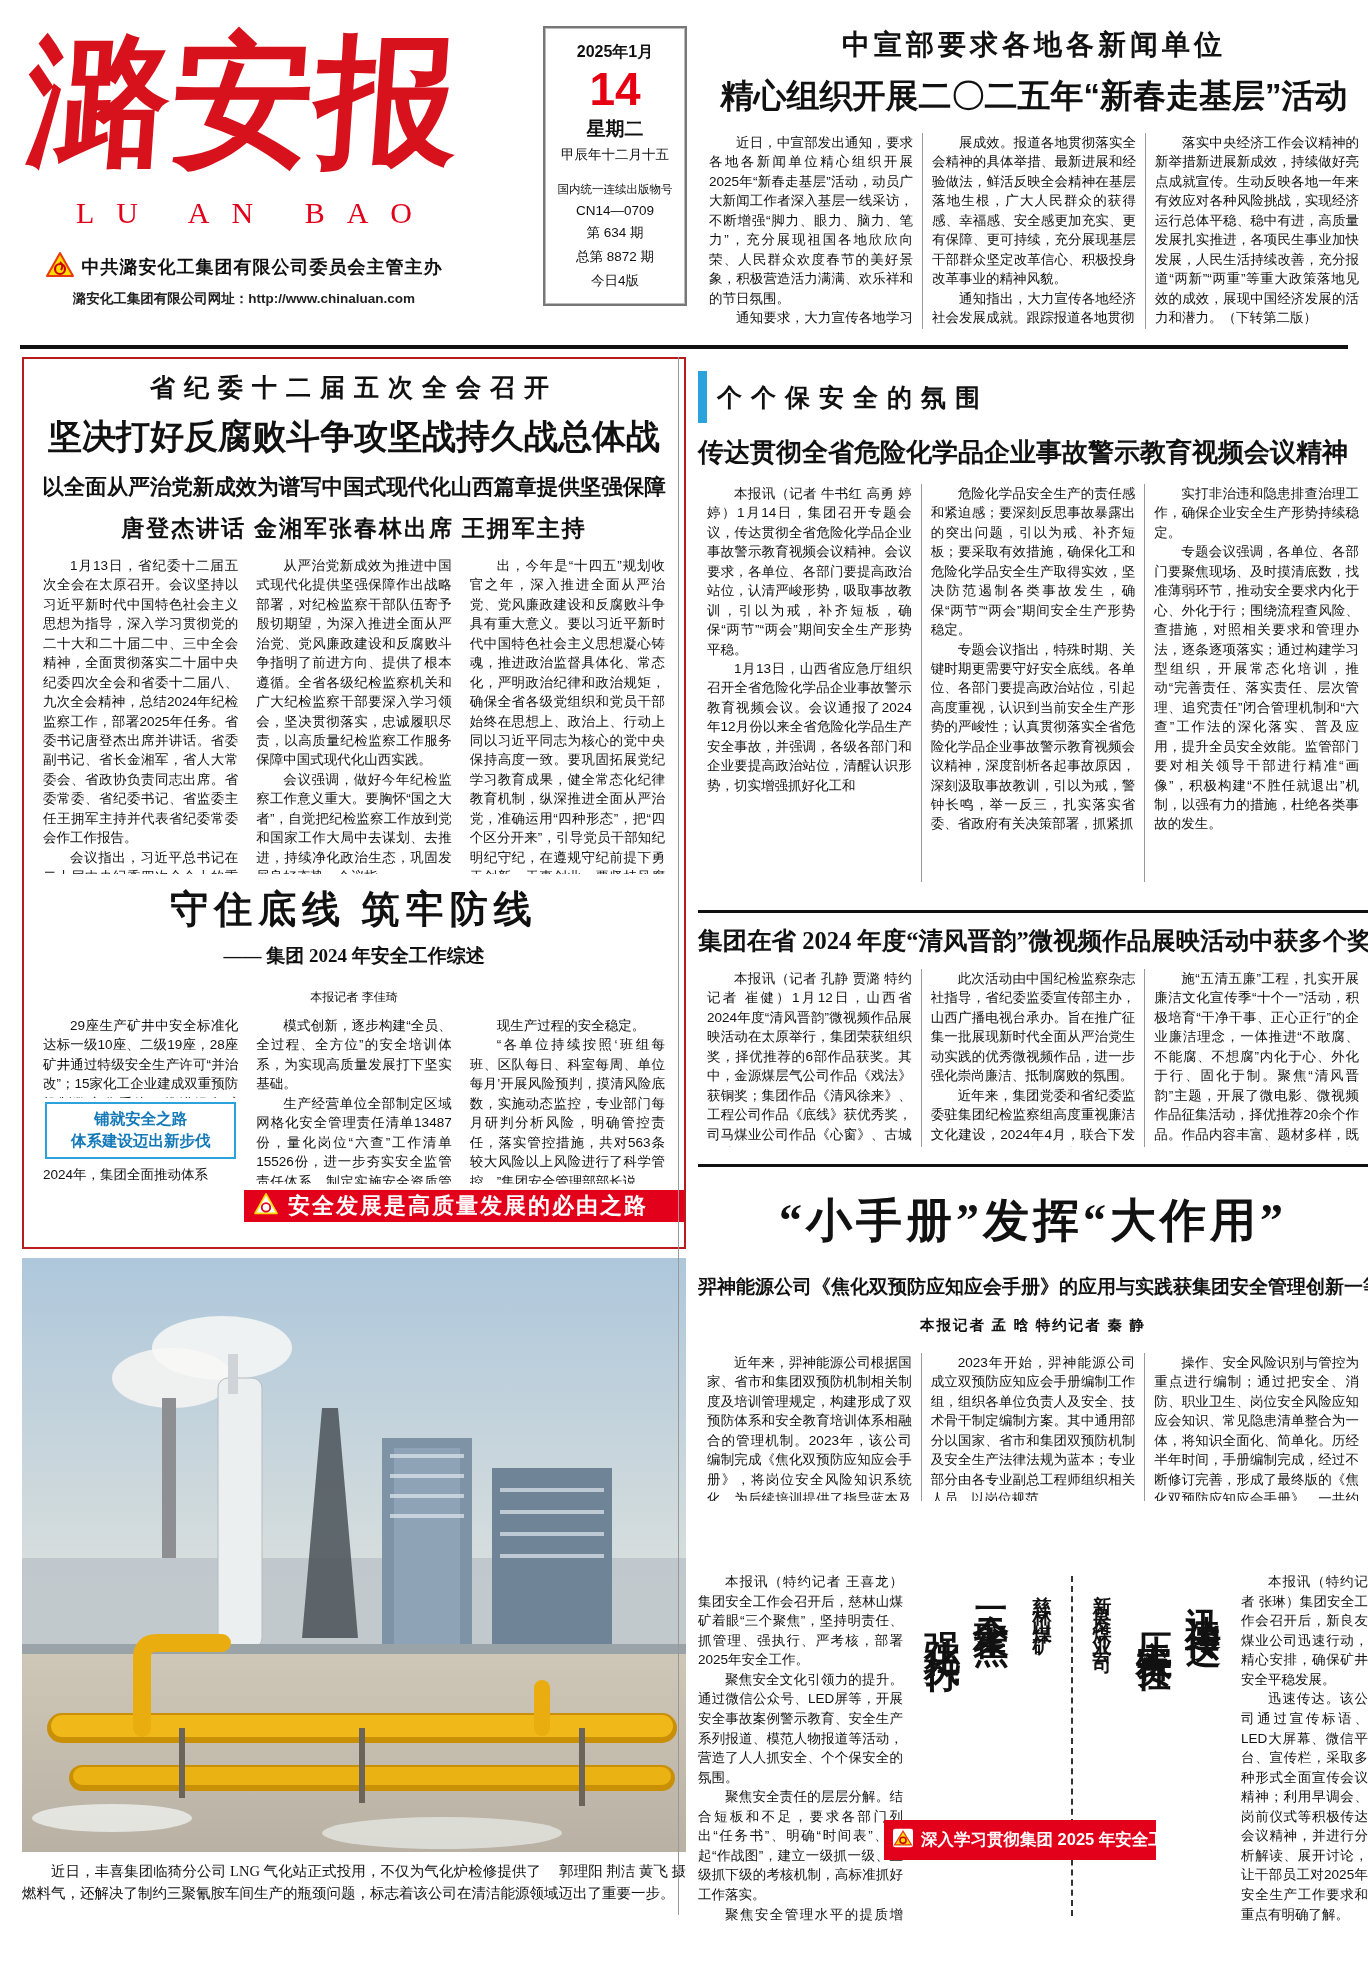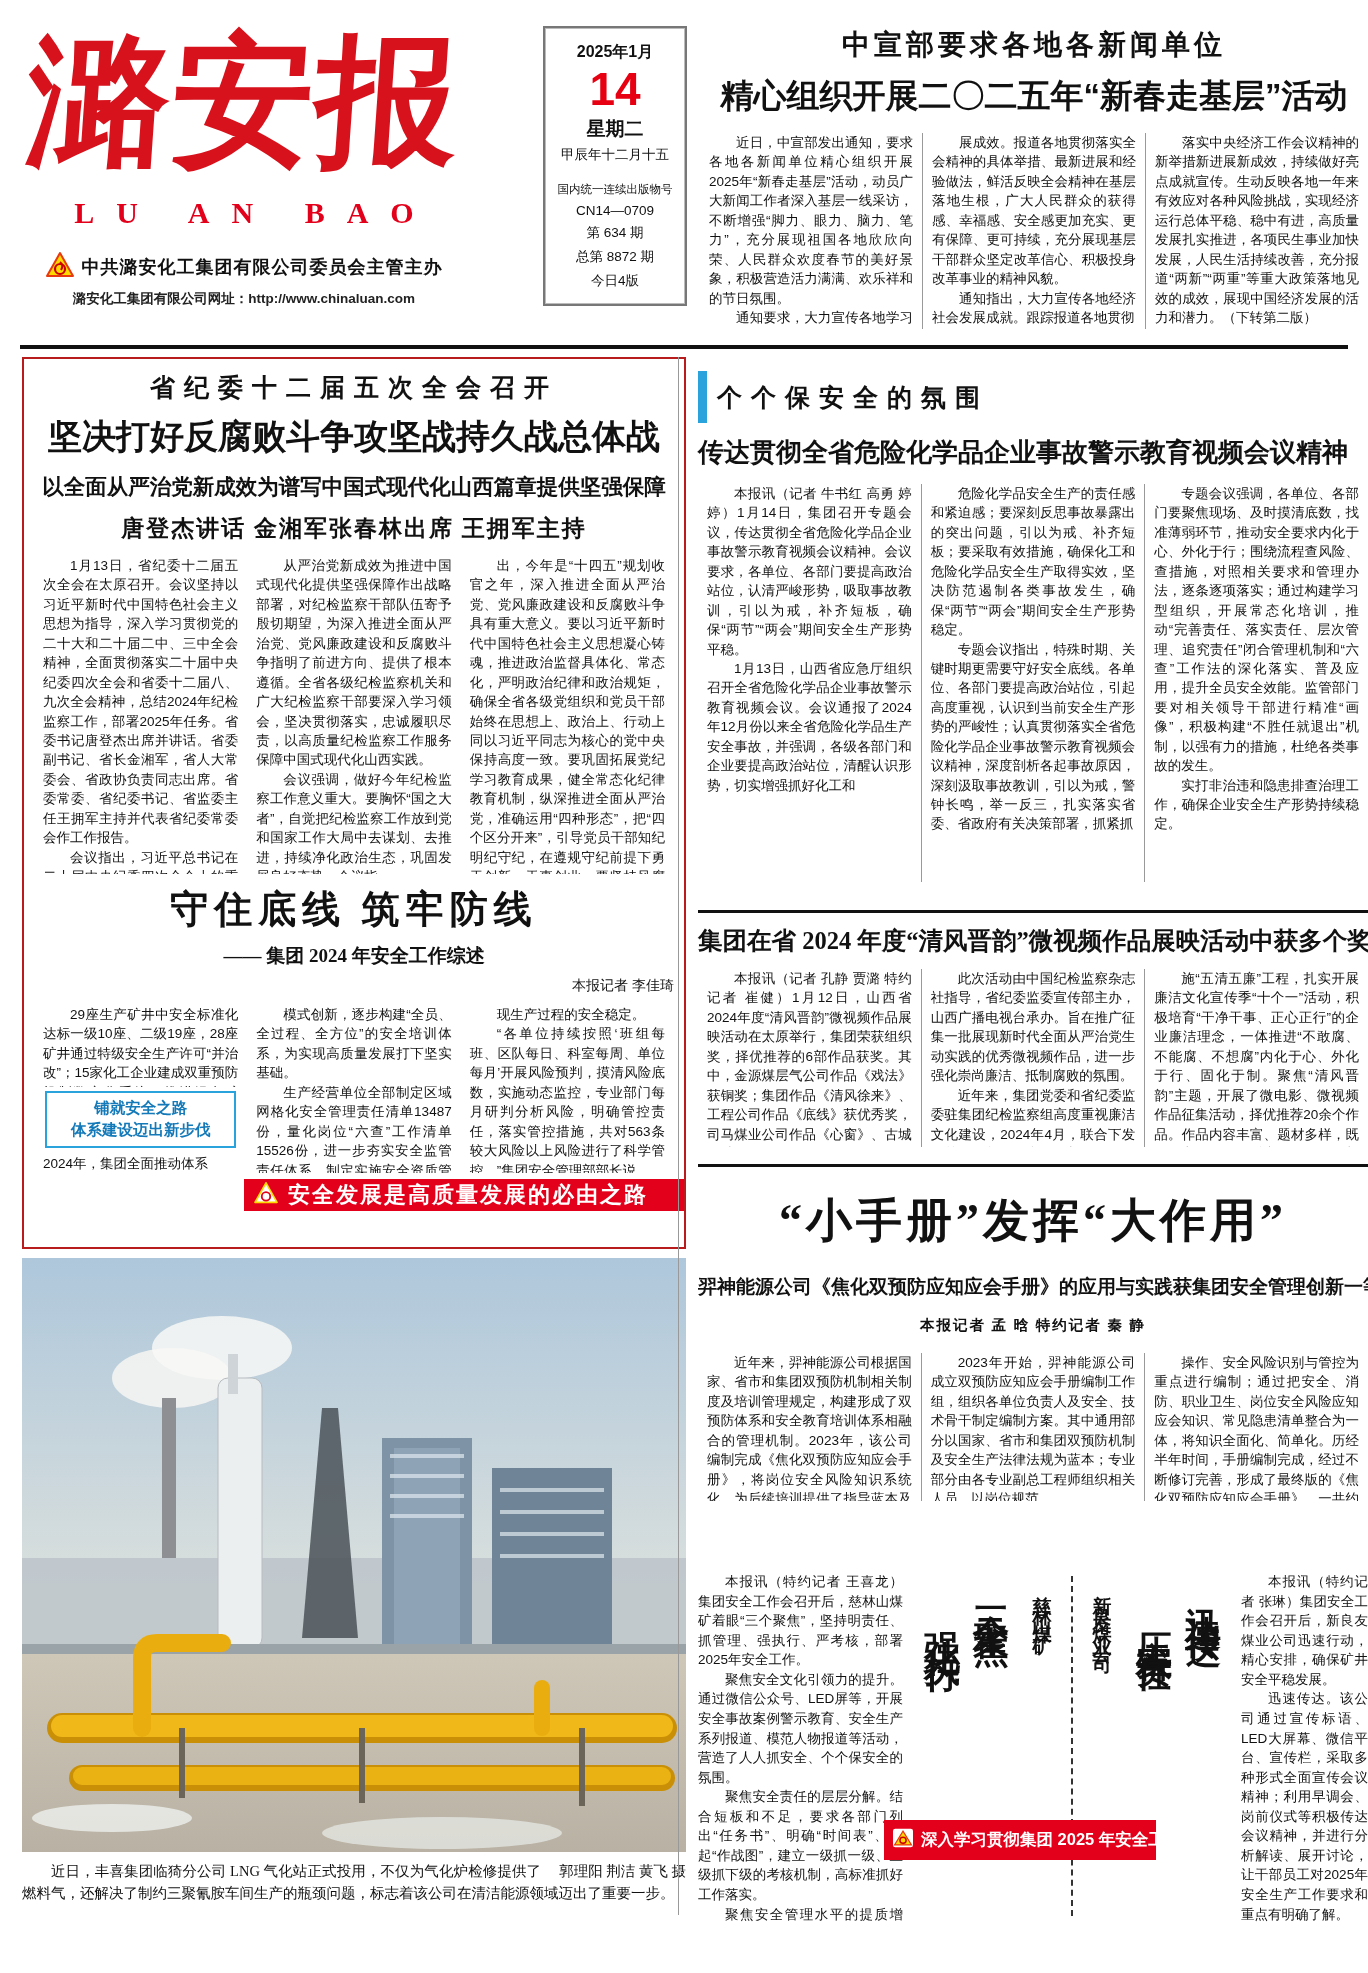--- a/index.html
+++ b/index.html
@@ -11,21 +11,21 @@
   }
   .serif { font-family:"Liberation Serif","DejaVu Serif",serif;font-weight:bold; }
   .abs { position:absolute; }
 
   
   #masthead { left:26px; top:14px; width:436px; height:330px; text-align:center; }
   .calli { font-family:"Liberation Serif","DejaVu Serif",serif; font-weight:900;
     font-size:142px; line-height:1.25; color:#d8121c; letter-spacing:2px;
     transform:skewX(-4deg); white-space:nowrap; }
   .latin { color:#e3001b; font-family:"Liberation Serif",serif; font-size:30px;
-    letter-spacing:22px; margin-top:4px; text-indent:22px;font-weight:bold; }
+    letter-spacing:22px; margin-top:4px; text-indent:22px; }
   .pubrow { display:flex; align-items:center; justify-content:center; gap:8px; margin-top:22px; }
   .pubrow .txt { font-size:18px; font-weight:bold; letter-spacing:1px; }
   .urlline { font-size:13.5px; margin-top:8px; font-weight:bold; color:#222; }
 
   
   #datebox { left:543px; top:26px; width:144px; height:280px;
     border:2px solid #777; box-shadow:inset 0 0 0 1px #bbb;
     text-align:center; padding-top:14px; }
   .db-ym { font-size:16px; font-weight:bold; }
   .db-day { font-size:46px; font-weight:900; color:#e60012; line-height:1.15; }
@@ -53,21 +53,21 @@
   #leftbox { left:22px; top:357px; width:664px; height:892px;
     border:2px solid #b91c1c; padding:8px 10px 6px 10px; }
   .kick-l { text-align:center; font-size:25px; font-weight:bold; letter-spacing:9px; margin-top:4px; }
   .hl1-l { text-align:center; font-size:34px; font-weight:900; margin-top:10px; white-space:nowrap; }
   .hl2-l { text-align:center; font-size:21.5px; font-weight:900; margin-top:12px; white-space:nowrap; }
   .byl-l { text-align:center; font-size:23px; font-weight:bold; letter-spacing:2px; margin-top:12px; }
   #leftbox .cols.main { margin-top:12px; height:318px; }
 
   .rv-title { text-align:center; font-size:38px; font-weight:900; letter-spacing:6px; margin-top:10px; }
   .rv-sub { text-align:center; font-size:19px; margin-top:8px; }
-  .rv-byl { text-align:right; font-size:14px; margin-top:8px; }
+  .rv-byl { text-align:center; font-size:12px; margin-top:20px; }
   #leftbox .cols.review { margin-top:10px; height:168px; }
   .rcol1 { display:flex; flex-direction:column; }
   .rcol1 .grow { flex:1; overflow:hidden; }
   .minibox { border:2px solid #2aa3dc; color:#1379b8; font-weight:900;
     text-align:center; font-size:15.5px; line-height:1.45; padding:4px 2px; margin:4px 2px; text-indent:0; }
   .minibox div { text-indent:0; }
   .tailline { font-size:13.5px; margin-top:2px; }
   .redbanner { margin-left:210px; width:440px; height:32px; background:#e3001b;
     color:#fff; display:flex; align-items:center; gap:10px; padding:0 10px; margin-top:6px; }
   .redbanner .btxt { font-size:22px; font-weight:900; letter-spacing:2px; white-space:nowrap; }
@@ -307,22 +307,22 @@
     <div class="cols ruled">
       <div class="bcol">
         <p>本报讯（记者 牛书红 高勇 婷婷）1月14日，集团召开专题会议，传达贯彻全省危险化学品企业事故警示教育视频会议精神。会议要求，各单位、各部门要提高政治站位，认清严峻形势，吸取事故教训，引以为戒，补齐短板，确保“两节”“两会”期间安全生产形势平稳。</p>
         <p>1月13日，山西省应急厅组织召开全省危险化学品企业事故警示教育视频会议。会议通报了2024年12月份以来全省危险化学品生产安全事故，并强调，各级各部门和企业要提高政治站位，清醒认识形势，切实增强抓好化工和</p>
       </div>
       <div class="bcol">
         <p>危险化学品安全生产的责任感和紧迫感；要深刻反思事故暴露出的突出问题，引以为戒、补齐短板；要采取有效措施，确保化工和危险化学品安全生产取得实效，坚决防范遏制各类事故发生，确保“两节”“两会”期间安全生产形势稳定。</p>
         <p>专题会议指出，特殊时期、关键时期更需要守好安全底线。各单位、各部门要提高政治站位，引起高度重视，认识到当前安全生产形势的严峻性；认真贯彻落实全省危险化学品企业事故警示教育视频会议精神，深度剖析各起事故原因，深刻汲取事故教训，引以为戒，警钟长鸣，举一反三，扎实落实省委、省政府有关决策部署，抓紧抓</p>
       </div>
       <div class="bcol">
+        <p>实打非治违和隐患排查治理工作，确保企业安全生产形势持续稳定。</p>
         <p>专题会议强调，各单位、各部门要聚焦现场、及时摸清底数，找准薄弱环节，推动安全要求内化于心、外化于行；围绕流程查风险、查措施，对照相关要求和管理办法，逐条逐项落实；通过构建学习型组织，开展常态化培训，推动“完善责任、落实责任、层次管理、追究责任”闭合管理机制和“六查”工作法的深化落实、普及应用，提升全员安全效能。监管部门要对相关领导干部进行精准“画像”，积极构建“不胜任就退出”机制，以强有力的措施，杜绝各类事故的发生。</p>
-        <p>实打非治违和隐患排查治理工作，确保企业安全生产形势持续稳定。</p>
       </div>
     </div>
   </div>
 
   <div class="abs" id="rule2"></div>
 
   <div class="abs" id="award">
     <div class="hl-a serif">集团在省 2024 年度“清风晋韵”微视频作品展映活动中获多个奖项</div>
     <div class="cols ruled">
       <div class="bcol">

